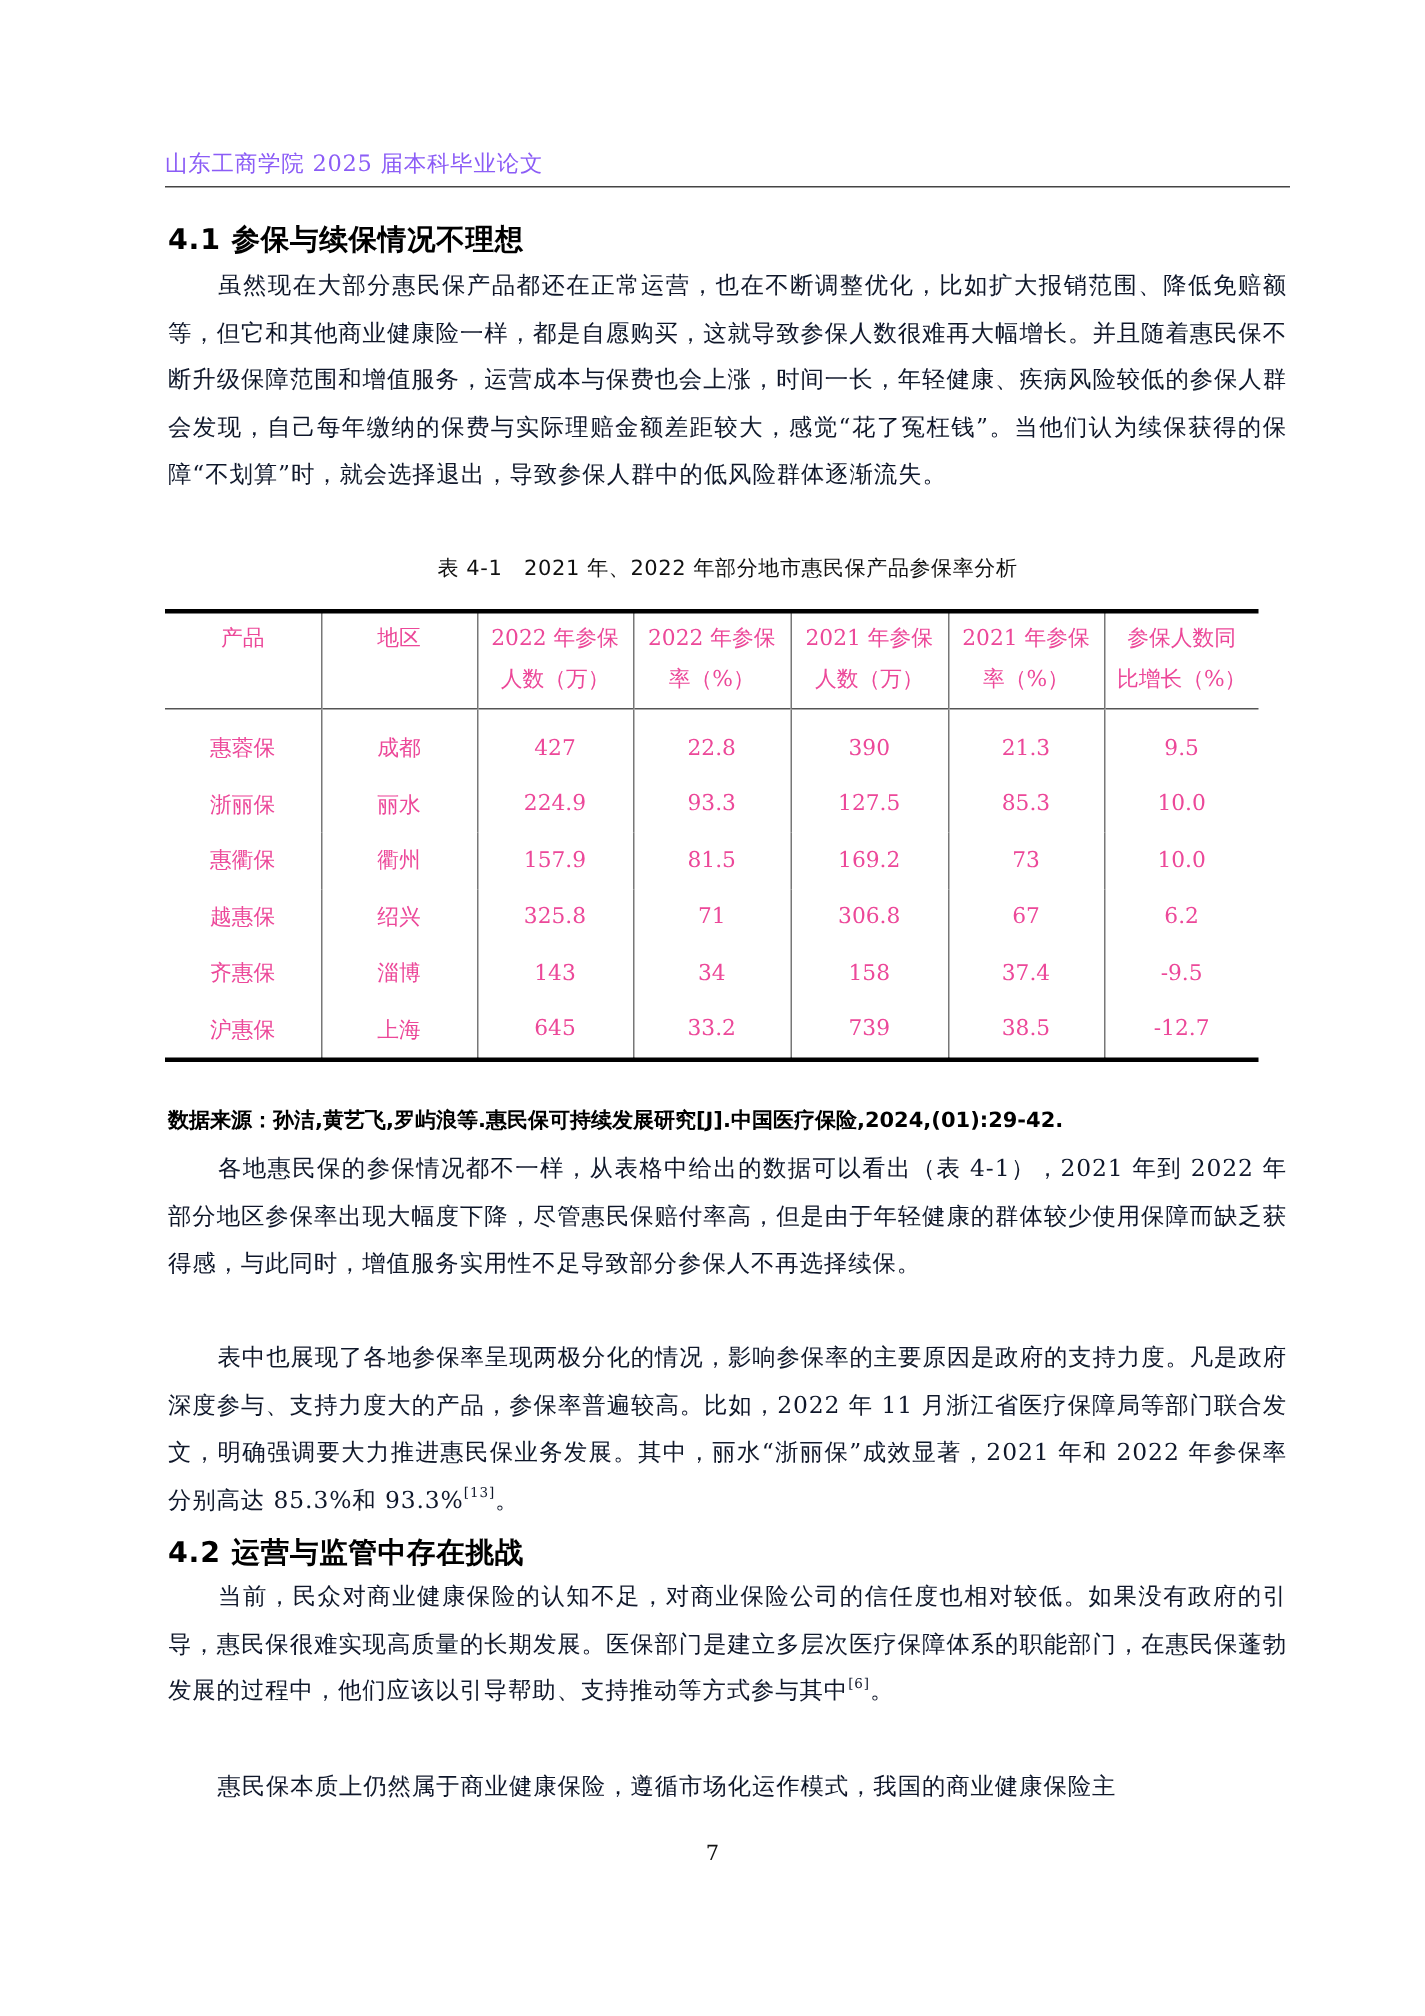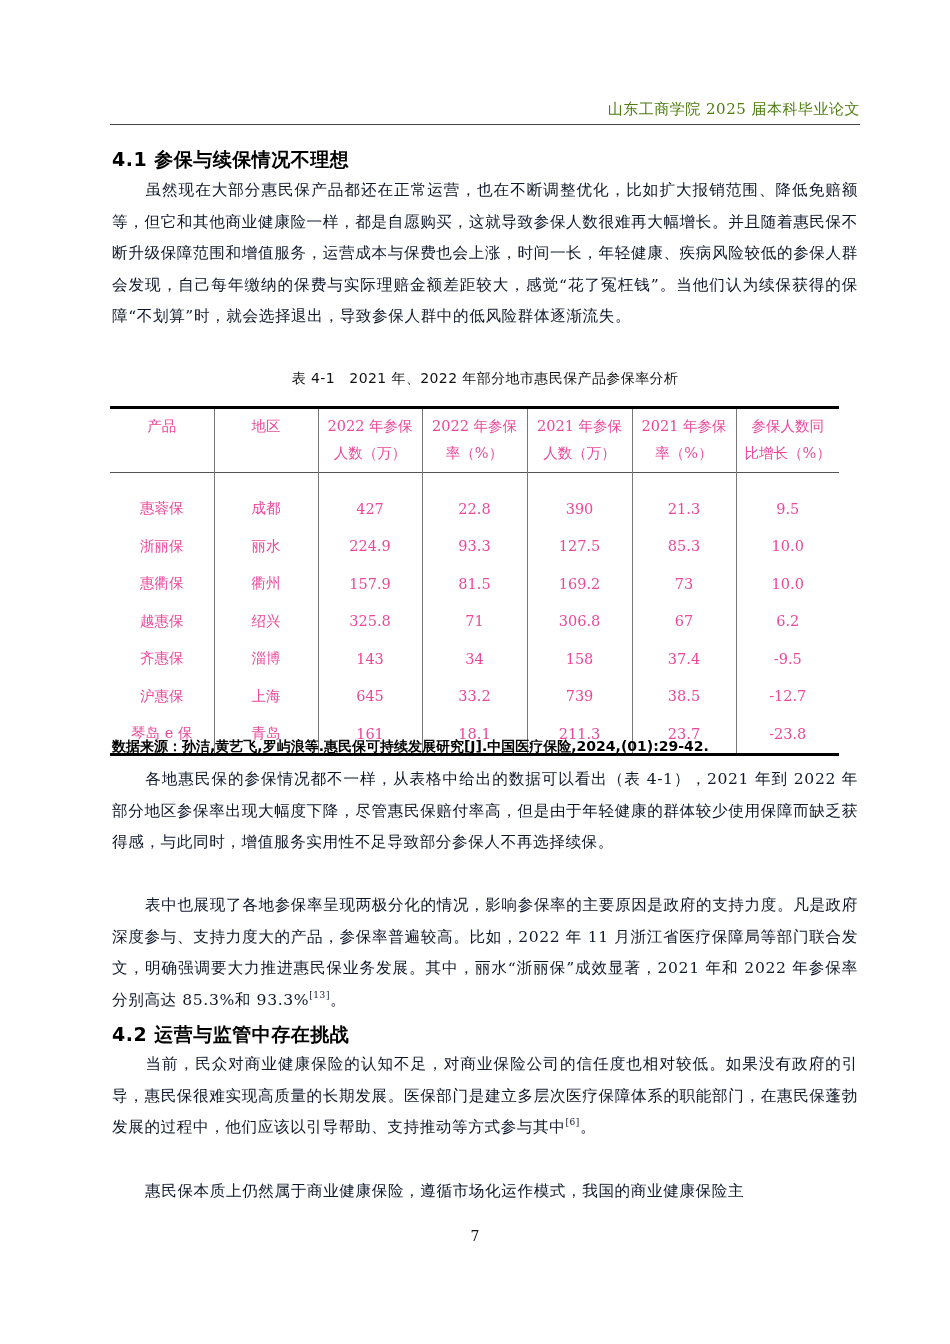--- a/index.html
+++ b/index.html
@@ -1,37 +1,37 @@
 <!DOCTYPE html>
 <html><head>
 <meta charset="utf-8">
 <style>
   html, body { margin: 0; padding: 0; background: #ffffff; }
   body { width: 950px; height: 1344px; position: relative; overflow: hidden;
          font-family: "DejaVu Serif", "Liberation Serif", serif; color: #111; }
-  .header-title { position: absolute; top: 100px; left: 110px; width: 750px; text-align: right;
-                  font-size: 15px; color: #4d7c0f; letter-spacing: 0.5px; }
+  .header-title { position: absolute; top: 100px; left: 110px; width: 750px; text-align: left;
+                  font-size: 15px; color: #8b5cf6; letter-spacing: 0.5px; }
   .header-rule { position: absolute; top: 124px; left: 110px; width: 750px; height: 0;
                  border-top: 1.5px solid #444; }
   .h2 { position: absolute; left: 112px; font-family: "DejaVu Sans", "Liberation Sans", sans-serif;
         font-weight: bold; font-size: 19px; color: #000; letter-spacing: 0.5px; }
   .para { position: absolute; left: 112px; width: 746px; font-size: 15.6px; line-height: 31.5px;
           text-align: justify; color: #0f172a; letter-spacing: 0.6px; }
   .para .indent { display: inline-block; width: 33px; }
   sup.ref { font-size: 9px; vertical-align: 7px; line-height: 0; }
   .table-caption { position: absolute; top: 370px; left: 110px; width: 750px; text-align: center;
                    font-family: "DejaVu Sans", "Liberation Sans", sans-serif; font-weight: normal;
                    font-size: 14px; letter-spacing: 0.4px; }
   table.data { position: absolute; top: 406px; left: 110px; width: 729px; border-collapse: collapse;
                font-size: 14.5px; color: #ec4899; table-layout: fixed; }
   table.data thead tr { border-top: 3px solid #000; border-bottom: 1px solid #555; }
   table.data tbody tr:last-child { border-bottom: 3px solid #000; }
   table.data th { font-weight: normal; padding: 4px 2px 5px; line-height: 27px; vertical-align: top; }
   table.data td { text-align: center; height: 37.5px; padding: 0; }
-  table.data tbody tr:first-child td { padding-top: 17px; }
+  table.data tbody tr:first-child td { padding-top: 7px; }
   table.data th + th, table.data td + td { border-left: 1px solid #777; }
   .source-note { position: absolute; top: 738px; left: 112px; font-family: "DejaVu Sans", "Liberation Sans", sans-serif;
                  font-weight: bold; font-size: 14px; color: #000; }
   .page-number { position: absolute; top: 1228px; left: 0; width: 950px; text-align: center; font-size: 14px; }
 </style>
 </head>
 <body>
 
 <div class="header-title">山东工商学院 2025 届本科毕业论文</div>
 <div class="header-rule"></div>
@@ -132,29 +132,20 @@
     </tr>
     <tr>
       <td>沪惠保</td>
         <td>上海</td>
         <td>645</td>
         <td>33.2</td>
         <td>739</td>
         <td>38.5</td>
         <td>-12.7</td>
     </tr>
-    <tr>
-      <td>琴岛 e 保</td>
-        <td>青岛</td>
-        <td>161</td>
-        <td>18.1</td>
-        <td>211.3</td>
-        <td>23.7</td>
-        <td>-23.8</td>
-    </tr>
   </tbody>
 </table>
 
 <div class="source-note">数据来源：孙洁,黄艺飞,罗屿浪等.惠民保可持续发展研究[J].中国医疗保险,2024,(01):29-42.</div>
 
 <div class="para" style="top:764px;"><span class="indent"></span><span>各地惠民保的参保情况都不一样，从表格中给出的数据可以看出（表 4-1），2021 年到 2022 年部分地区参保率出现大幅度下降，尽管惠民保赔付率高，但是由于年轻健康的群体较少使用保障而缺乏获得感，与此同时，增值服务实用性不足导致部分参保人不再选择续保。</span></div>
 
 <div class="para" style="top:890px;"><span class="indent"></span><span>表中也展现了各地参保率呈现两极分化的情况，影响参保率的主要原因是政府的支持力度。凡是政府深度参与、支持力度大的产品，参保率普遍较高。比如，2022 年 11 月浙江省医疗保障局等部门联合发文，明确强调要大力推进惠民保业务发展。其中，丽水“浙丽保”成效显著，2021 年和 2022 年参保率分别高达 85.3%和 93.3%</span><sup class="ref">[13]</sup><span>。</span></div>
 
 <div class="h2" style="top:1022px;text-align:center;">4.2 运营与监管中存在挑战</div>

